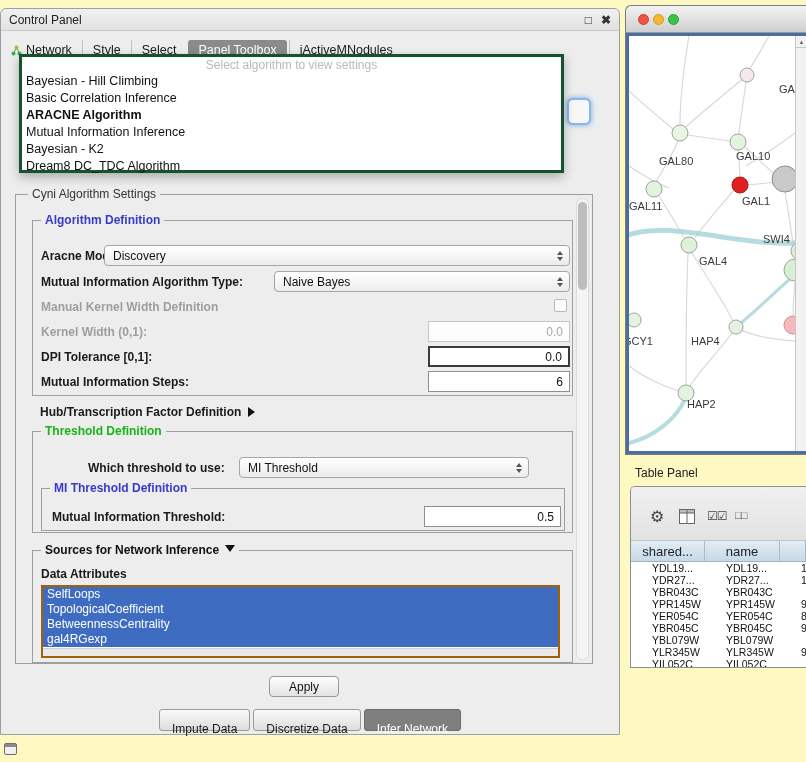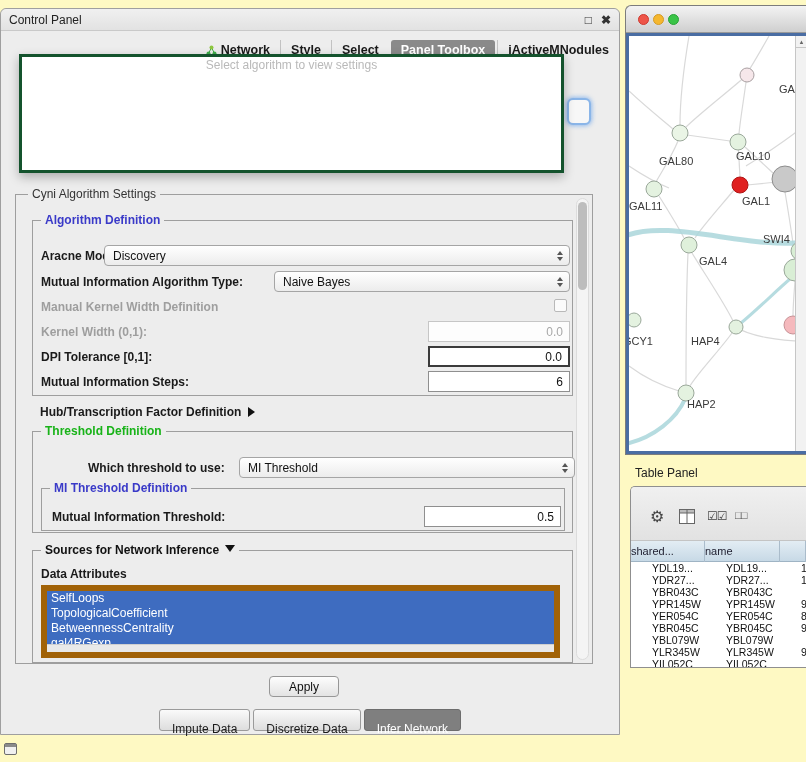--- a/index.html
+++ b/index.html
@@ -11,21 +11,21 @@
   .cp { position:absolute; left:0; top:8px; width:620px; height:727px;
         background:#ededed; border:1px solid #9f9f9f; border-radius:6px 6px 0 0; }
   .cp-title { position:absolute; left:0; top:0; right:0; height:22px;
               background:linear-gradient(#f0f0f0,#e2e2e2); border-bottom:1px solid #c9c9c9;
               border-radius:6px 6px 0 0; }
   .cp-title-text { position:absolute; left:8px; top:0; line-height:22px; color:#222; }
   .cp-icons { position:absolute; right:8px; top:0; line-height:22px; display:flex; gap:9px; }
   .wicon { color:#333; font-weight:bold; font-size:12px; cursor:default; }
 
   .cp-tabs { position:absolute; left:0; right:0; top:30px; height:22px;
-             display:flex; justify-content:flex-end; align-items:center;font-weight:bold; }
+             display:flex; justify-content:flex-start; align-items:center; }
   .cp-tab { display:flex; align-items:center; gap:4px; padding:0 10px; height:20px;
             line-height:20px; font-size:12.5px; color:#1a1a1a; white-space:nowrap; }
   .cp-tab + .cp-tab { border-left:1px solid #c2c2c2; }
   .cp-tab.sel { background:#8a8a8a; color:#fff; border-radius:3px; border-left:none; margin:0 2px; }
   .tab-ic { display:inline-flex; }
 
   .focus-btn { position:absolute; left:566px; top:89px; width:24px; height:27px;
                background:#f7f7f7; border:2px solid #8ab5e8; border-radius:6px;
                box-shadow:0 0 4px 1px rgba(100,160,235,.65); }
 
@@ -69,21 +69,21 @@
   .checkbox { position:absolute; width:13px; height:13px; background:#fbfbfb;
               border:1px solid #b9b9b9; border-radius:2px; }
 
   .tri-right { display:inline-block; width:0; height:0; margin-left:7px; vertical-align:-1px;
                border-top:5px solid transparent; border-bottom:5px solid transparent;
                border-left:7px solid #111; }
   .tri-down { display:inline-block; width:0; height:0; margin-left:6px; vertical-align:2px;
               border-left:5px solid transparent; border-right:5px solid transparent;
               border-top:7px solid #111; }
 
-  .attr-list { position:absolute; background:#fff; border:6px solid #a16207; overflow:hidden; }
+  .attr-list { position:absolute; background:#fff; border:2px solid #a16207; overflow:hidden; }
   .attr-item { height:15px; line-height:15px; padding-left:4px; font-size:12px; white-space:nowrap; }
   .attr-item.sel { background:#3e6cc0; color:#fff; }
   .attr-hscroll { position:absolute; left:0; right:0; bottom:0; height:8px;
                   background:#e9e9e9; border-top:1px solid #cfcfcf; }
 
   .sb { position:absolute; top:3px; right:3px; bottom:3px; width:13px;
         background:#f4f4f4; border:1px solid #dcdcdc; border-radius:7px; }
   .sb-thumb { position:absolute; left:1px; top:3px; width:9px; height:88px;
               background:#bdbdbd; border-radius:5px; }
 
@@ -125,21 +125,21 @@
                border-radius:5px 0 0 0; overflow:hidden; }
   .t-toolbar { position:absolute; left:0; right:0; top:0; height:54px;
                background:linear-gradient(#f0f0f0,#e2e2e2); border-bottom:1px solid #c4c4c4; }
   .t-ic { position:absolute; top:22px; color:#444; }
   .t-ic.gear { left:19px; font-size:16px; line-height:16px; }
   .t-ic.colsvg { left:48px; }
   .t-ic.checks { left:76px; font-size:12px; letter-spacing:-1px; }
   .t-ic.squares { left:104px; font-size:11px; letter-spacing:-1px; color:#555; }
   .t-header { position:absolute; left:0; right:0; top:54px; height:21px; display:flex;
               background:linear-gradient(#e3edf4,#c7d9e6); border-bottom:1px solid #9fb4c4; }
-  .th { height:25px; line-height:21px; text-align:left; font-size:11px; color:#223;
+  .th { height:25px; line-height:21px; text-align:center; font-size:13px; color:#223;
         border-right:1px solid #aabccb; overflow:hidden; white-space:nowrap; }
   .th:nth-child(1){ width:74px; } .th:nth-child(2){ width:75px; } .th:nth-child(3){ flex:1; }
   .t-body { position:absolute; left:0; right:0; top:75px; bottom:0; background:#fff; overflow:hidden; }
   .tr { display:flex; height:12px; }
   .td { height:12px; line-height:12px; font-size:10.5px; color:#111; padding-left:21px;
         overflow:hidden; white-space:nowrap; }
   .td:nth-child(1){ width:74px; } .td:nth-child(2){ width:75px; } .td:nth-child(3){ flex:1; }
 
   .dock-icon { position:absolute; left:4px; top:743px; width:13px; height:12px;
                border:1px solid #6e6e6e; border-radius:2px; background:#f0f0f0; }
@@ -223,21 +223,21 @@
         <span class="lbl" style="left:8px; top:154px">Mutual Information Steps:</span>
         <div class="field" style="left:395px; top:150px; width:142px">6</div>
       </div>
 
       <span class="lbl" style="left:24px; top:210px"><span>Hub/Transcription Factor Definition</span><span class="tri-right"></span></span>
 
       <div class="grp" style="left:16px; top:236px; width:541px; height:102px">
         <span class="grp-label green" style="left:8px">Threshold Definition</span>
 
         <span class="lbl" style="left:55px; top:29px">Which threshold to use:</span>
-        <div class="combo" style="left:206px; top:25px; width:336px">
+        <div class="combo" style="left:206px; top:25px; width:290px">
           <span class="combo-val">MI Threshold</span>
           <span class="combo-arrows">
               <i class="up"></i>
               <i class="dn"></i>
             </span>
         </div>
 
         <div class="grp" style="left:8px; top:56px; width:524px; height:43px">
           <span class="grp-label blue" style="left:8px">MI Threshold Definition</span>
           <span class="lbl" style="left:10px; top:21px">Mutual Information Threshold:</span>
@@ -259,20 +259,28 @@
         </div>
       </div>
 
       <div class="sb">
         <div class="sb-thumb"></div>
       </div>
     </div>
 
     <div class="popup">
       <div class="pp-ph">Select algorithm to view settings</div>
+      <div>
+          <div class="pp-item">Bayesian - Hill Climbing</div>
+          <div class="pp-item">Basic Correlation Inference</div>
+          <div class="pp-item hl">ARACNE Algorithm</div>
+          <div class="pp-item">Mutual Information Inference</div>
+          <div class="pp-item">Bayesian - K2</div>
+          <div class="pp-item">Dream8 DC_TDC Algorithm</div>
+        </div>
     </div>
 
     <button class="apply">Apply</button>
 
     <div class="b-tabs">
         <div class="b-tab">Impute Data</div>
         <div class="b-tab">Discretize Data</div>
         <div class="b-tab sel">Infer Network</div>
       </div>
   </div>

